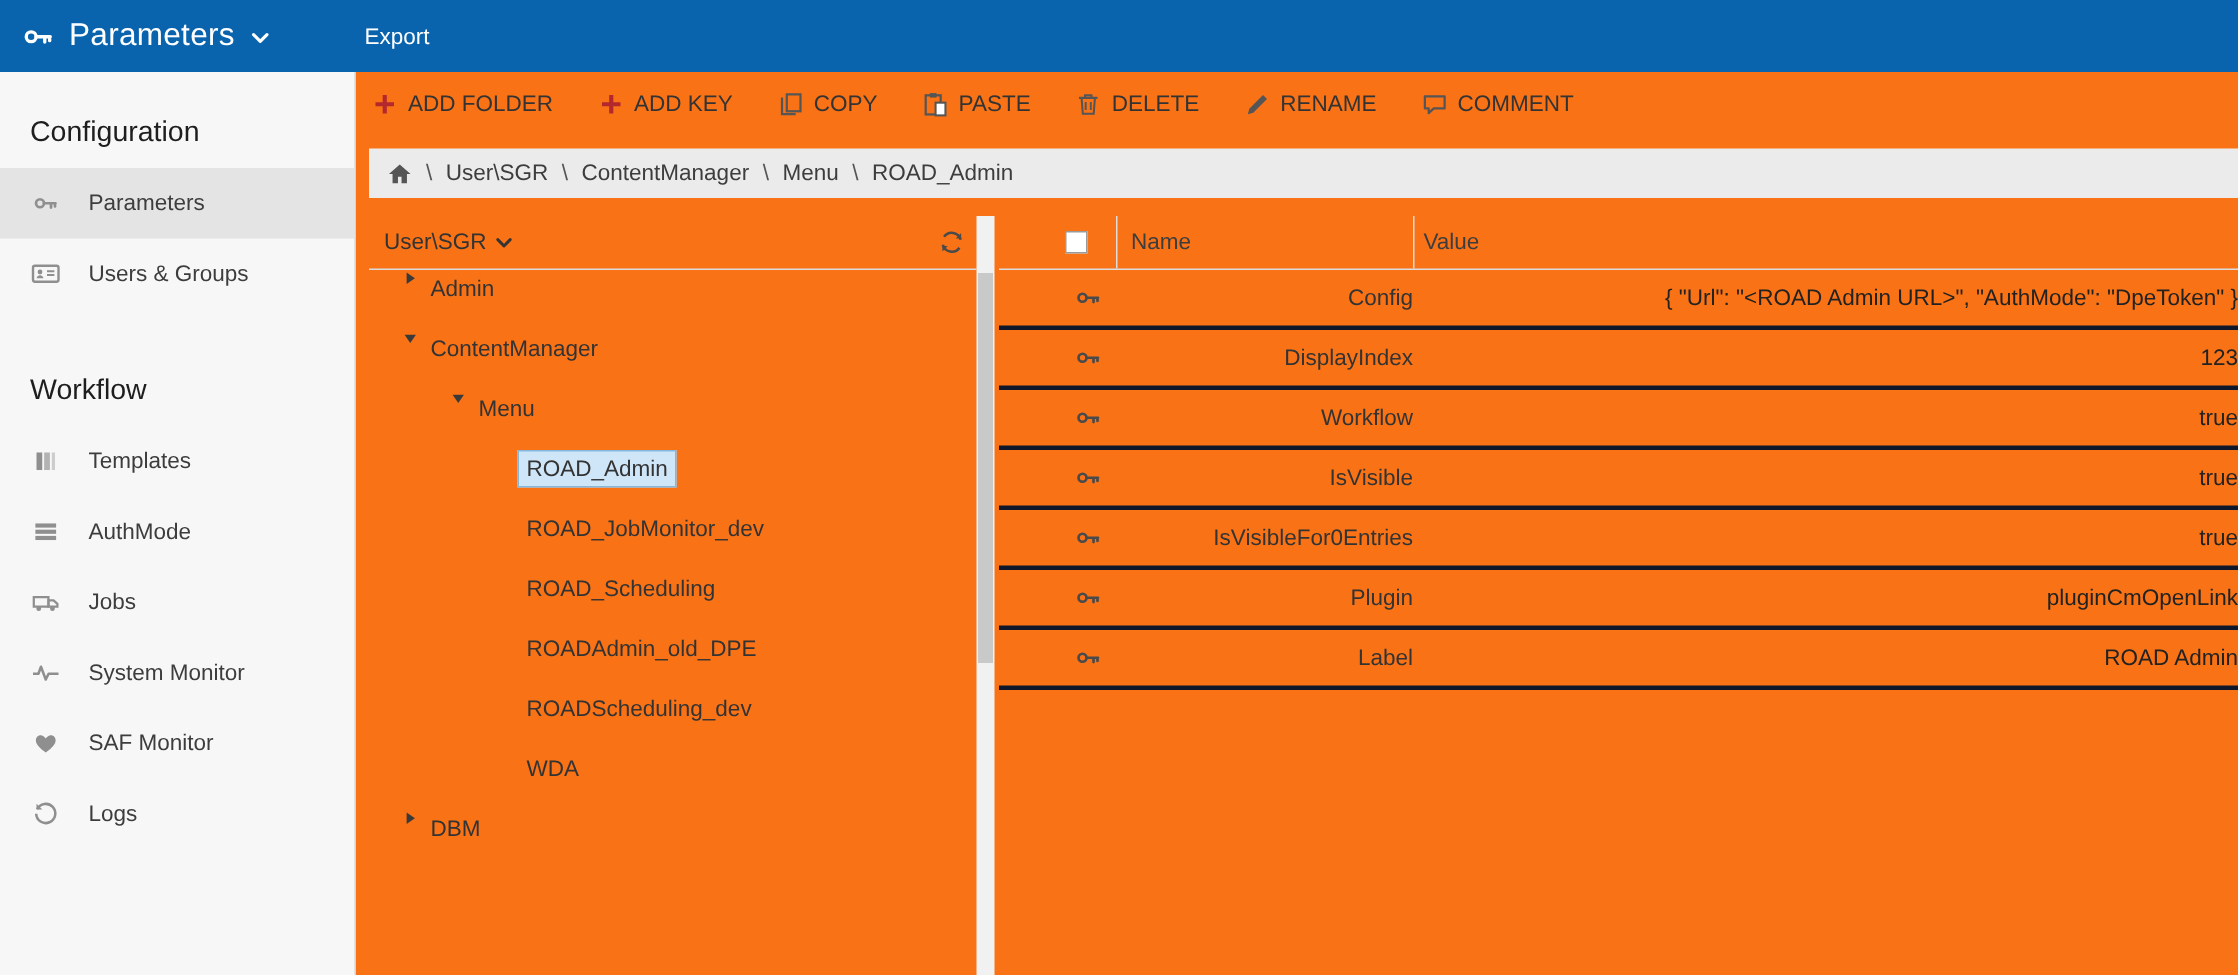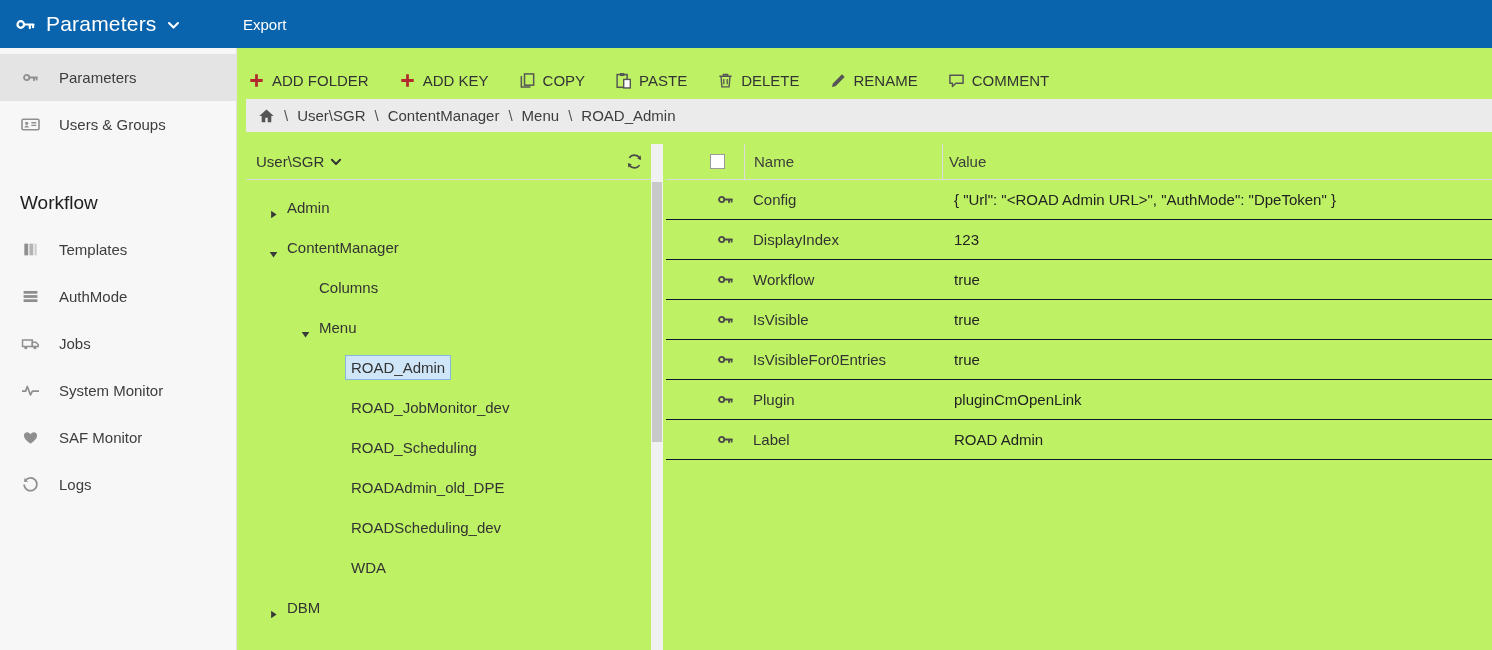--- a/index.html
+++ b/index.html
@@ -1,17 +1,17 @@
 <!DOCTYPE html>
 <html style="--topbar: #0a64ad; --selbg: #cfe6f8; --selbd: #85b7dc; --plus: #b3282d;"><head>
 <meta charset="utf-8">
 <style>
   * { box-sizing: border-box; }
   body { margin:0; font-family:"Liberation Sans", sans-serif; background:#fff; }
-  .app { width:1492px; height:650px; overflow:hidden; display:flex; flex-direction:column; background:#bef264; }
+  .app { width:1492px; height:650px; overflow:hidden; display:flex; flex-direction:column; background:#f97316; }
 
   
   .topbar { flex:0 0 48px; height:48px; background:var(--topbar,#0a64ad); display:flex; align-items:center; color:#fff; }
   .tb-left { width:237px; flex:0 0 237px; padding-left:15px; display:flex; align-items:center; gap:10px; cursor:pointer; }
   .tb-key svg { width:21px; height:21px; display:block; }
   .tb-title { font-size:21px; letter-spacing:.2px; }
   .tb-chev svg { width:13px; height:13px; display:block; margin-top:3px; }
   .tb-export { font-size:15px; padding:0 6px; cursor:pointer; }
 
   .shell { flex:1; display:flex; min-height:0; }
@@ -23,21 +23,21 @@
   .side-item { height:47px; display:flex; align-items:center; padding-left:20px; gap:15px; font-size:15px; color:#3d3d3d; cursor:pointer; }
   .side-item.selected { background:#e4e4e4; }
   .sicon { width:24px; height:18px; color:#8f8f8f; display:flex; align-items:center; }
   .sicon svg { width:21px; height:17px; }
 
   
   .main { flex:1; display:flex; flex-direction:column; min-width:0; }
   .path-row { margin:21px 0 0 9px; }
   .path-input { width:100%; height:29px; border:1px solid #b5b5b5; padding:0 9px; font-size:15px; color:#222; font-family:inherit; outline:none; }
 
-  .toolbar { display:flex; align-items:flex-end; gap:30px; margin:13px 0 0 11px; height:28px; }
+  .toolbar { display:flex; align-items:flex-start; gap:30px; margin:13px 0 0 11px; height:28px; }
   .tool { display:flex; align-items:center; gap:7px; font-size:15px; color:#333; cursor:pointer; white-space:nowrap; }
   .ticon { width:17px; height:17px; color:#555; display:flex; }
   .ticon svg { width:100%; height:100%; }
   .ticon.plus { color:var(--plus,#b3282d); }
 
   .breadcrumb { margin:10px 0 0 9px; height:33px; flex:0 0 33px; background:#ebebeb; display:flex; align-items:center; font-size:15px; color:#3d3d3d; padding-left:12px; gap:9px; }
   .bc-home { display:flex; color:#555; }
   .bc-home svg { width:17px; height:16px; }
   .bc-sep { color:#555; }
   .bc-seg { cursor:pointer; }
@@ -46,37 +46,37 @@
   .content { flex:1; display:flex; margin:12px 0 0 9px; min-height:0; }
 
   .tree-panel { width:405px; flex:0 0 405px; display:flex; flex-direction:column; min-height:0; }
   .tree-header { flex:0 0 36px; height:36px; display:flex; align-items:center; justify-content:space-between; border-bottom:1px solid #dcdcdc; padding:0 8px 0 10px; font-size:15px; color:#333; }
   .th-left { display:flex; align-items:center; gap:6px; cursor:pointer; }
   .th-chev { display:flex; color:#333; }
   .th-chev svg { width:12px; height:12px; }
   .refresh { display:flex; color:#4a4a4a; cursor:pointer; }
   .refresh svg { width:17px; height:17px; }
   .tree-rows { flex:1; overflow:hidden; }
-  .tree-row { height:40px; display:flex; align-items:flex-end; font-size:15px; color:#333; cursor:pointer; }
+  .tree-row { height:40px; display:flex; align-items:flex-start; font-size:15px; color:#333; cursor:pointer; }
   .expander { width:16px; display:flex; justify-content:center; color:#3a3a3a; }
   .expander svg { width:11px; height:11px; }
   .tree-label { padding:3px 5px; border:1px solid transparent; white-space:nowrap; }
   .tree-row.selected .tree-label { background:var(--selbg,#cfe6f8); border-color:var(--selbd,#85b7dc); }
 
   .vscroll { width:12px; flex:0 0 12px; background:#f1f1f1; position:relative; }
   .vthumb { position:absolute; left:1px; right:1px; top:38px; height:260px; background:#c9c9c9; }
 
   .table-panel { flex:1; margin-left:3px; display:flex; flex-direction:column; min-width:0; }
   .thead { flex:0 0 36px; height:36px; display:flex; align-items:stretch; border-bottom:1px solid #dcdcdc; font-size:15px; color:#3d3d3d; }
   .th-check { width:78px; flex:0 0 78px; display:flex; align-items:center; }
   .checkbox { width:15px; height:15px; border:1px solid #9a9a9a; margin-left:44px; background:#fff; cursor:pointer; }
   .th-name { width:198px; flex:0 0 198px; border-left:1px solid #dcdcdc; display:flex; align-items:center; padding-left:9px; cursor:pointer; }
   .th-value { flex:1; border-left:1px solid #dcdcdc; display:flex; align-items:center; padding-left:6px; cursor:pointer; }
   .tbody { flex:1; overflow:hidden; }
-  .trow { height:40px; display:flex; align-items:center; border-bottom:1px solid #0f172a; font-size:15px; cursor:pointer; }
+  .trow { height:40px; display:flex; align-items:center; border-bottom:3px solid #0f172a; font-size:15px; cursor:pointer;text-align:right; }
   .td-icon { width:78px; flex:0 0 78px; display:flex; }
   .td-icon .kicon { margin-left:51px; width:17px; height:17px; color:#4a4a4a; display:flex; }
   .td-icon .kicon svg { width:100%; height:100%; }
   .td-name { width:198px; flex:0 0 198px; padding-left:9px; color:#333; white-space:nowrap; }
   .td-value { flex:1; padding-left:12px; color:#222; white-space:nowrap; overflow:hidden; }
 </style>
 </head>
 <body>
 
 <div class="app">
@@ -96,20 +96,21 @@
           </svg>
         </span>
     </div>
     <div class="tb-export">Export</div>
   </div>
 
   <div class="shell">
 
     <div class="sidebar">
         <div class="section">
+          <div class="side-heading">Configuration</div>
           <div class="side-item selected">
             <span class="sicon">
               <svg viewBox="0 0 16 16" fill="none">
                 <circle cx="4.4" cy="8" r="2.5" stroke="currentColor" stroke-width="1.7"></circle>
                 <path d="M6.9 8h7.2M11.3 8v2.7M13.8 8v2" stroke="currentColor" stroke-width="1.7" stroke-linecap="round"></path>
               </svg>
             </span>
             <span>Parameters</span>
           </div>
           <div class="side-item">
@@ -299,24 +300,20 @@
               </div>
               <div class="tree-row" style="padding-left: 19px;">
                 <span class="expander">
                   <svg viewBox="0 0 16 16">
                     <path d="M2.5 4.5h11L8 12.5z" fill="currentColor"></path>
                   </svg>
                 </span>
                 <span class="tree-label">ContentManager</span>
               </div>
               <div class="tree-row" style="padding-left: 51px;">
-                <span class="expander"></span>
-                <span class="tree-label">Columns</span>
-              </div>
-              <div class="tree-row" style="padding-left: 51px;">
                 <span class="expander">
                   <svg viewBox="0 0 16 16">
                     <path d="M2.5 4.5h11L8 12.5z" fill="currentColor"></path>
                   </svg>
                 </span>
                 <span class="tree-label">Menu</span>
               </div>
               <div class="tree-row selected" style="padding-left: 83px;">
                 <span class="expander"></span>
                 <span class="tree-label">ROAD_Admin</span>

